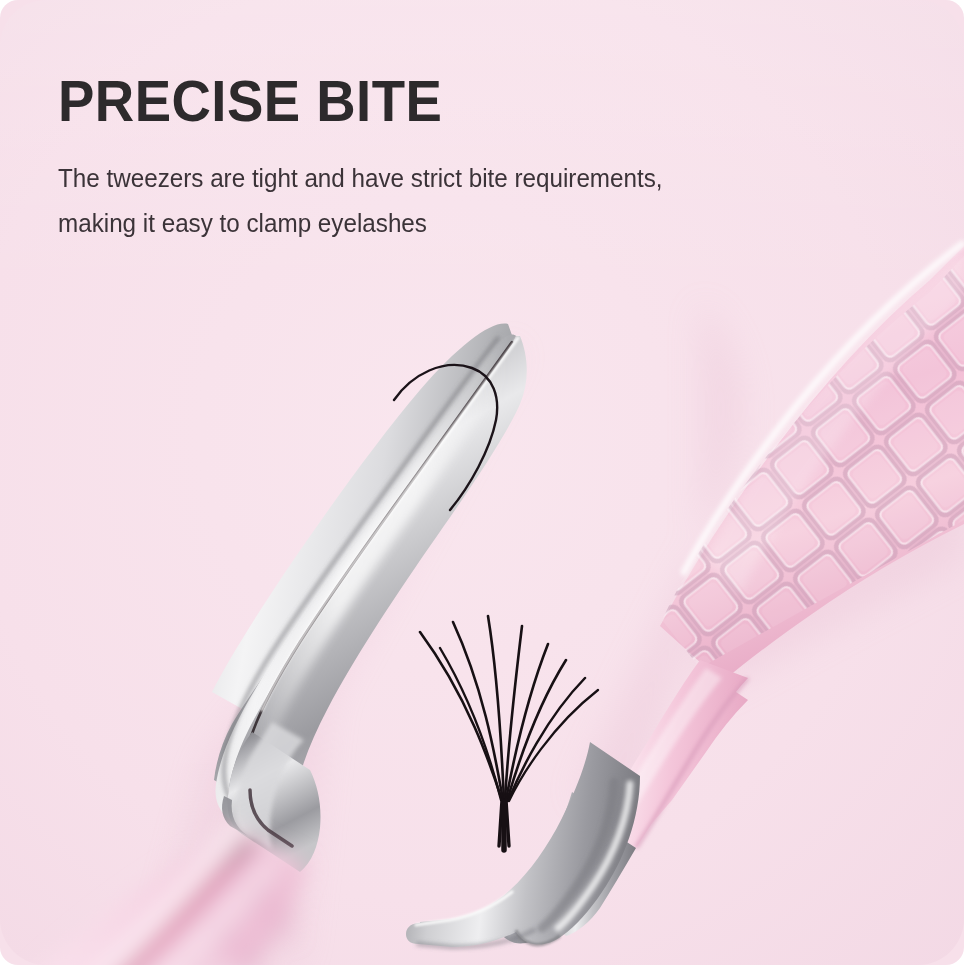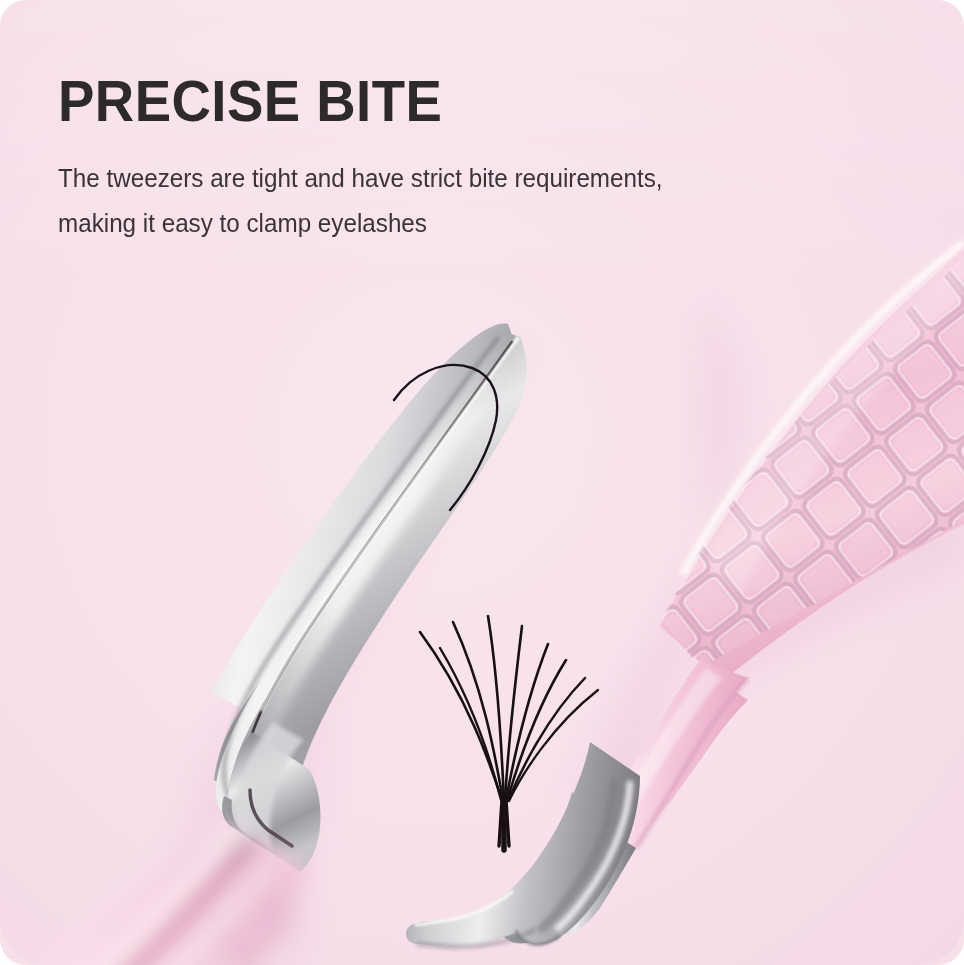--- a/index.html
+++ b/index.html
@@ -65,21 +65,21 @@
   .subcopy .line {
     display: block;
     white-space: nowrap;
   }
 </style>
 </head>
 <body>
 
 <div id="canvas">
 
-  <div class="card" style="background: rgb(247, 224, 234); border-radius: 26px;">
+  <div class="card" style="background: rgb(247, 224, 234); border-radius: 18px;">
 
     <svg class="art-layer" viewBox="0 0 964 965" aria-hidden="true">
       <defs>
 
         <radialGradient id="bgVig" cx="45%" cy="45%" r="78%">
           <stop offset="0%" stop-color="#f9e6ee"></stop>
           <stop offset="62%" stop-color="#f7e0ea"></stop>
           <stop offset="100%" stop-color="#f3d9e5"></stop>
         </radialGradient>
 

